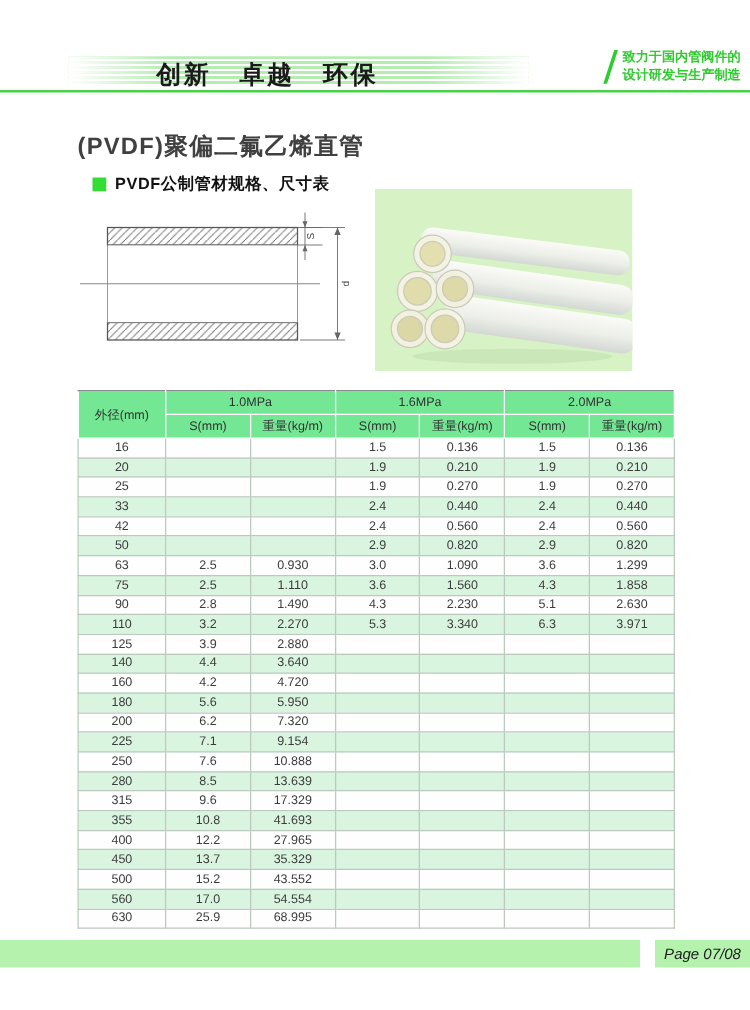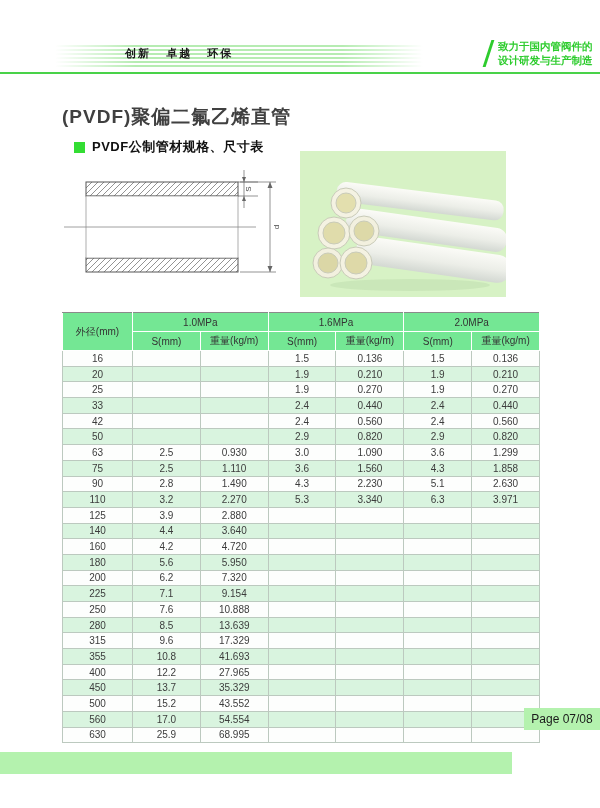--- a/index.html
+++ b/index.html
@@ -12,21 +12,21 @@
   .slogan-band{
     position:absolute;left:55px;top:45px;width:368px;height:23px;
     background:repeating-linear-gradient(to bottom,#b6ecb2 0 2px,#ffffff 2px 4px);
   }
   .slogan-band::after{
     content:"";position:absolute;inset:0;
     background:linear-gradient(to right,#ffffff 0%,rgba(255,255,255,0) 22%,rgba(255,255,255,0) 78%,#ffffff 100%);
   }
   .slogan-text{
     position:absolute;left:70px;top:1px;z-index:2;
-    font-size:11px;font-weight:bold;color:#1a1a1a;letter-spacing:2px;white-space:pre;
+    font-size:20px;font-weight:bold;color:#1a1a1a;letter-spacing:2px;white-space:pre;
   }
   .tagline{
     position:absolute;left:498px;top:39px;width:95px;
     font-size:10.5px;font-weight:bold;color:#2ecc2e;line-height:14px;
   }
   .tagline-slash{
     position:absolute;left:487px;top:40px;width:3px;height:27px;
     background:#2ecc2e;transform:skewX(-18deg);
   }
   .header-rule{
@@ -57,23 +57,23 @@
   .spec-table tbody td{
     border:1px solid #bcc9bf;height:14.7px;padding:0;text-align:center;
   }
   .spec-table tbody tr.green td{background:#d9f4df;}
   .spec-table tbody tr.white td{background:#fdfefd;}
   
   .footer-bar{
     position:absolute;left:0;top:752px;width:512px;height:22px;background:#b4f2ae;
   }
   .footer-page{
-    position:absolute;left:524px;top:708px;width:76px;height:22px;background:#b4f2ae;
+    position:absolute;left:524px;top:752px;width:76px;height:22px;background:#b4f2ae;
     display:flex;align-items:center;justify-content:center;
-    font-size:12px;color:#1a1a1a;
+    font-size:12px;color:#1a1a1a;font-style:italic;
   }
 </style>
 </head>
 <body>
 
 <div class="slogan-band">
   <div class="slogan-text">创新   卓越   环保</div>
 </div>
 <div class="tagline-slash"></div>
 <div class="tagline">

